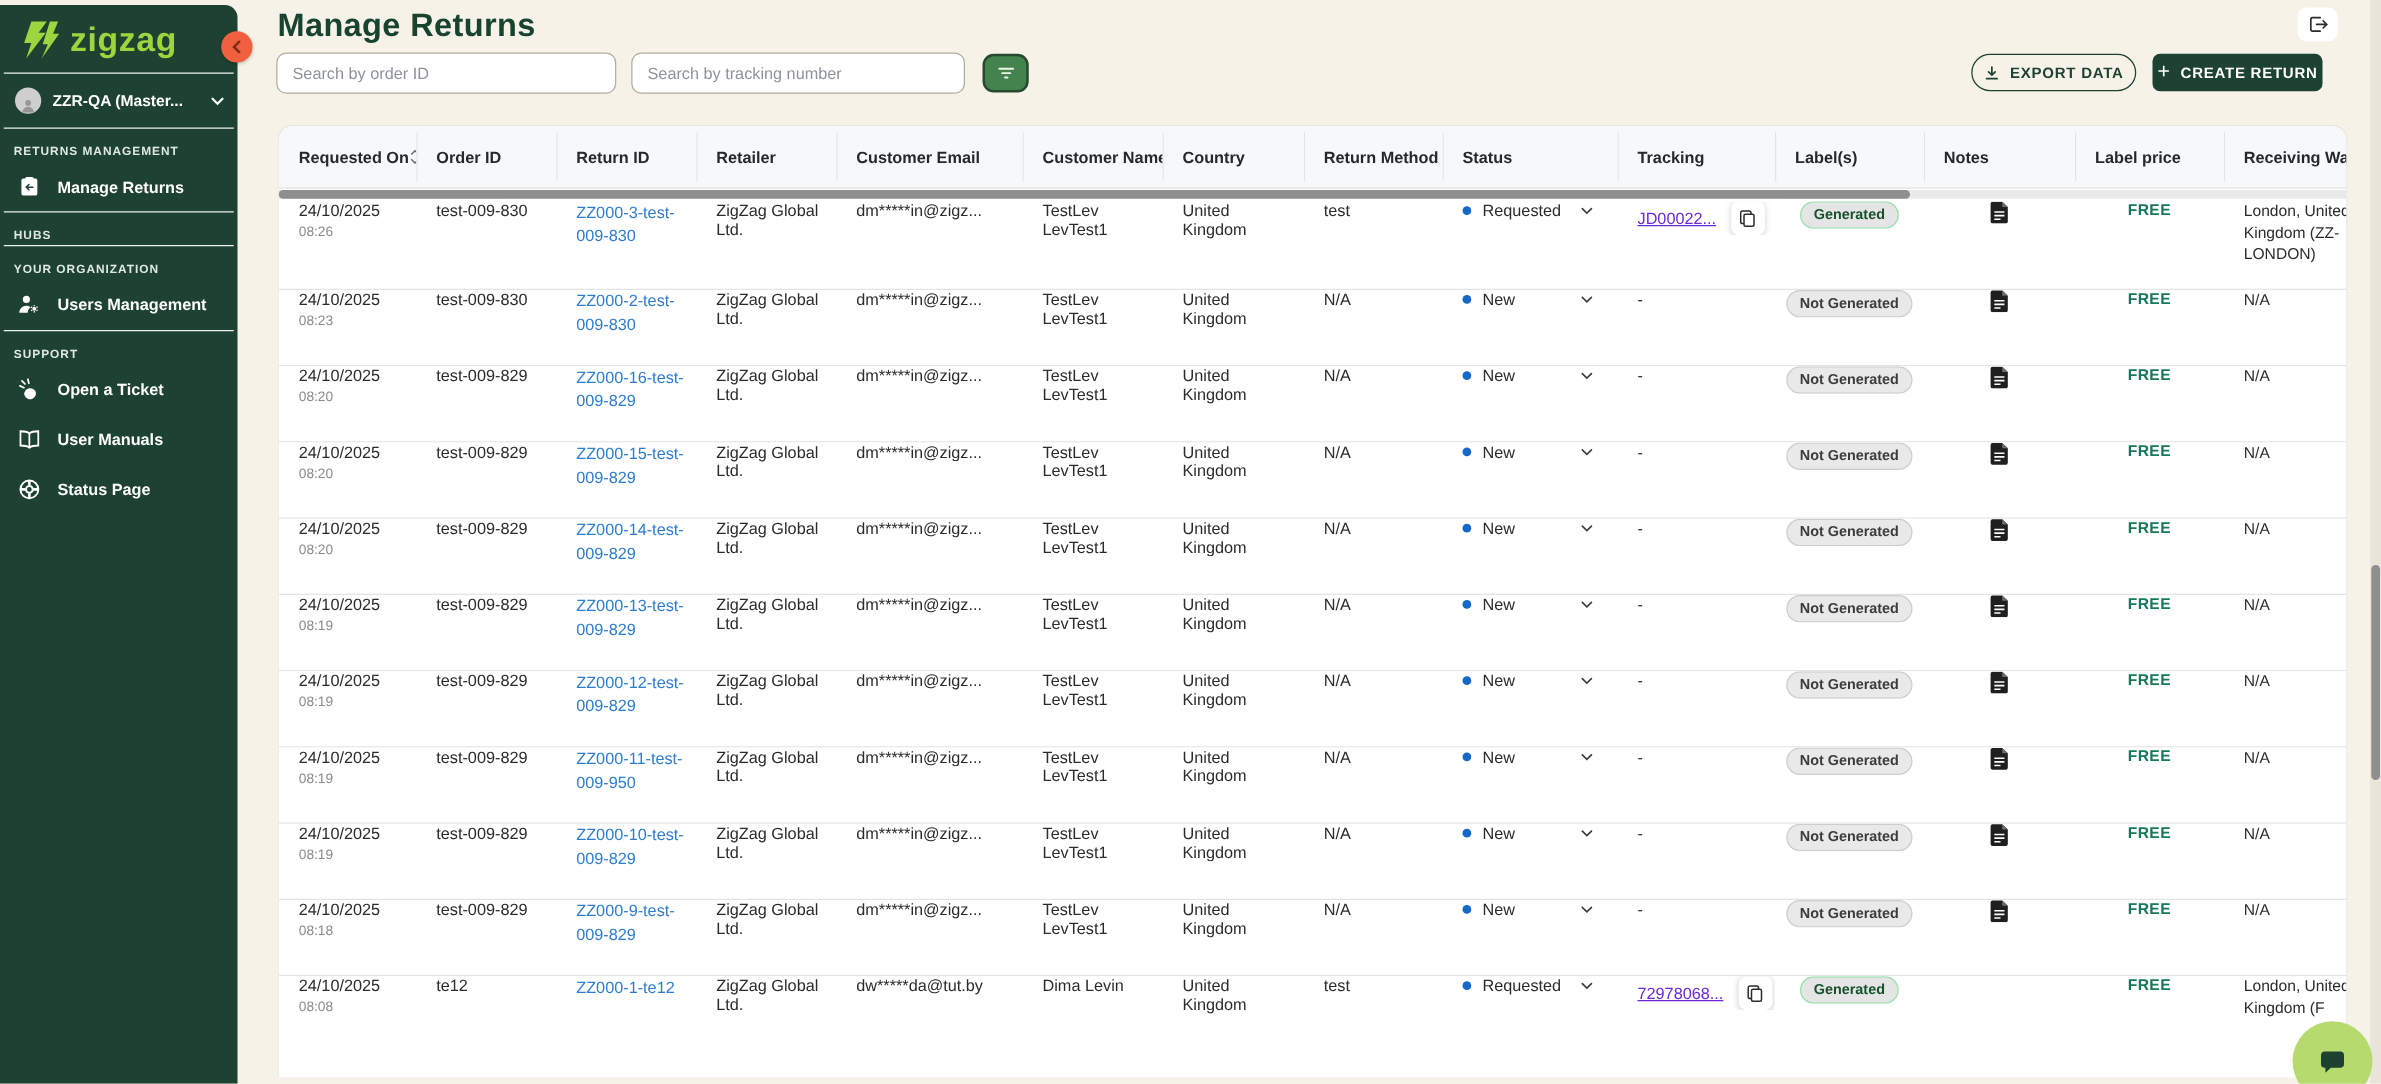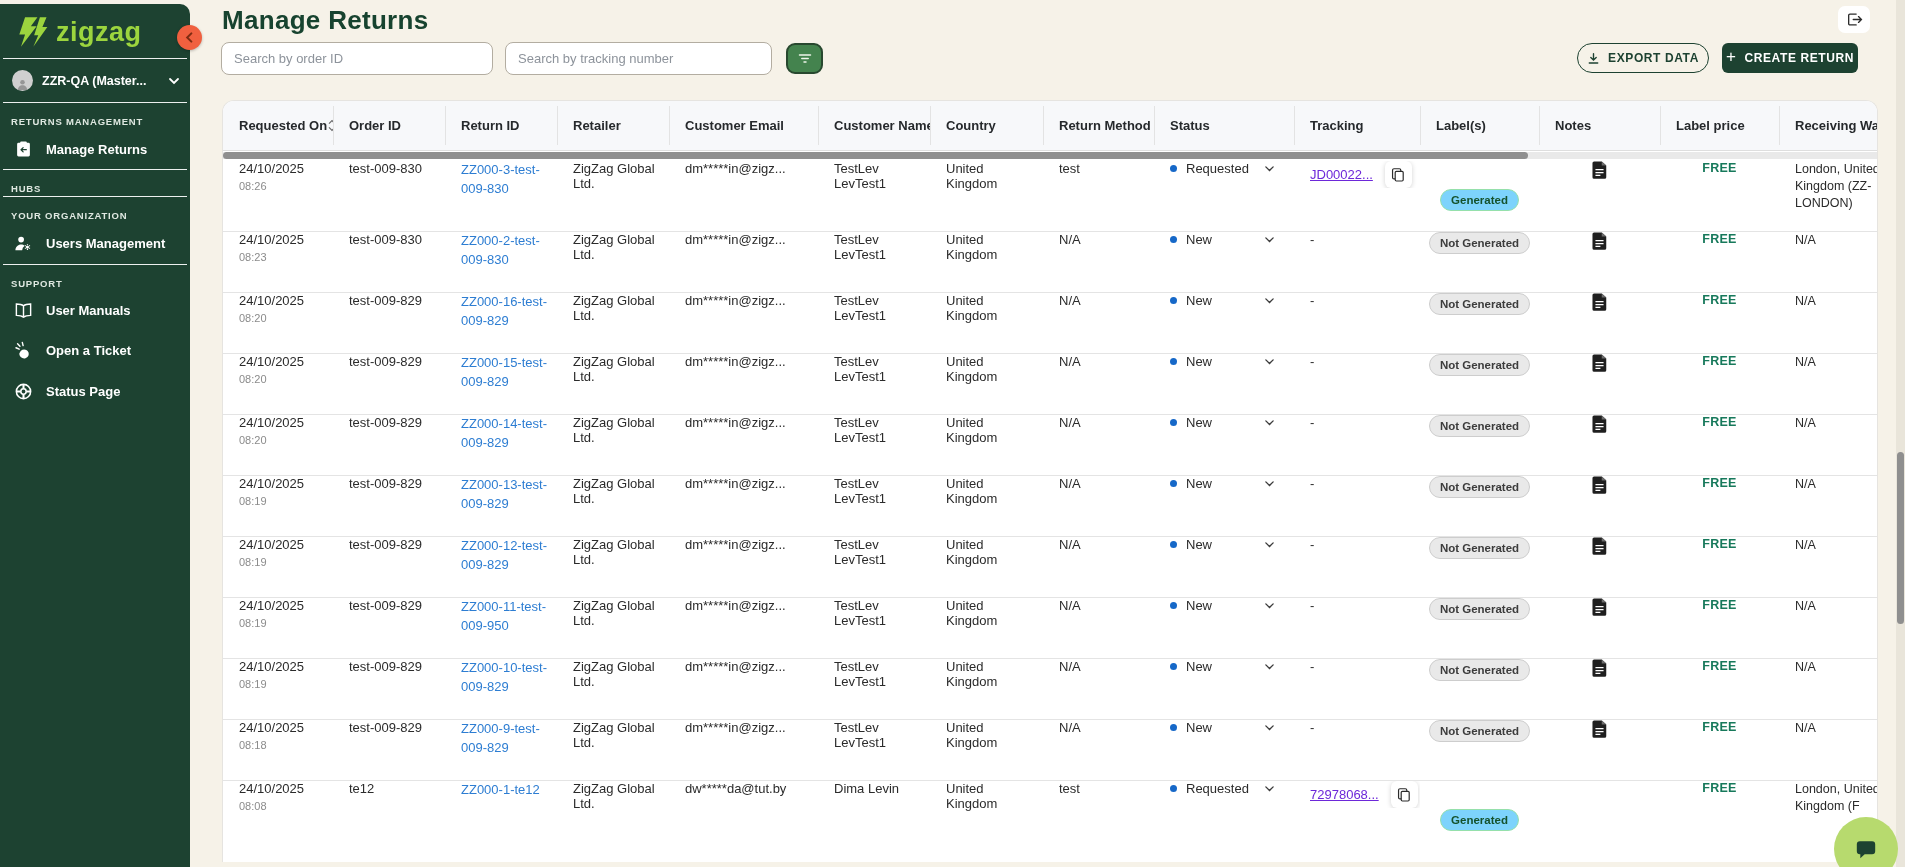--- a/index.html
+++ b/index.html
@@ -93,21 +93,21 @@
   .time { font-size:11px; color:#8b8b8b; margin-top:4px; }
   .rid-link { color:#2d7dd2; cursor:pointer; line-height:1.45; word-break:break-word; }
   .trk-link { color:#6d28d9; text-decoration:underline; cursor:pointer; }
   .copy-btn {
     margin-left:12px; width:27px; height:27px; border:none; border-radius:6px; background:#fff;
     box-shadow:0 1px 5px rgba(0,0,0,.18); display:flex; align-items:center; justify-content:center; cursor:pointer; flex:none;
   }
   .status-dot { width:7px; height:7px; border-radius:50%; background:#1668c8; margin-right:9px; flex:none; }
   .status-chevron { margin-left:auto; margin-right:8px; display:flex; cursor:pointer; }
   .badge { padding:4px 10px; border-radius:12px; font-size:11.5px; font-weight:bold; white-space:nowrap; }
-  .badge.generated { background:#7dd3fc; color:#15522c; border:1px solid #95e0ab;margin-top:28px; }
+  .badge.generated { background:#e5e5e5; color:#15522c; border:1px solid #95e0ab; }
   .badge.not-generated { background:#e9e9e9; color:#3c3c3c; border:1px solid #cdcdcd; }
   .price { color:#17795b; font-weight:bold; font-size:12.5px; letter-spacing:.3px; }
   .wh-txt { max-width:95px; line-height:1.35; font-size:12.5px; }
   .notes-btn { background:none; border:none; cursor:pointer; display:flex; }
 
   
   .vscroll { position:absolute; right:0; top:0; bottom:0; width:9px; background:#e9e5da; }
   .vthumb { position:absolute; right:1px; top:452px; width:7px; height:172px; background:#8f8f8f; border-radius:4px; }
   .chat-btn {
     position:absolute; left:1834px; top:817px; width:64px; height:64px; border-radius:50%;
@@ -185,37 +185,37 @@
         </svg>
     </span>
     <span>Users Management</span>
   </div>
 
   <div class="sb-divider"></div>
 
   <div class="section-label">SUPPORT</div>
   <div class="nav-item">
     <span class="ni">
-      <svg width="19" height="17" viewBox="0 0 24 20" fill="none" stroke="#fff" stroke-width="1.8">
-          <path d="M12 4C10 2.4 7 1.8 3 1.8v14.4c4 0 7 .6 9 2.2 2-1.6 5-2.2 9-2.2V1.8c-4 0-7 .6-9 2.2z"></path>
-          <path d="M12 4v14.4"></path>
-        </svg>
-    </span>
-    <span>User Manuals</span>
-  </div>
-  <div class="nav-item">
-    <span class="ni">
       <svg width="19" height="19" viewBox="0 0 24 24">
           <g stroke="#fff" stroke-width="1.8" stroke-linecap="round" fill="none">
             <path d="M2.5 8.5l4 1.8M4.5 3.5 7.5 6.5M10.5 1.8l1 4"></path>
           </g>
           <path fill="#fff" d="M8.5 12.5c3.5-3 8.5-1.5 9.8 2 1.1 3-.8 6.2-3.8 7.2-3.8 1.2-7.8-1.8-7.8-5.8z"></path>
         </svg>
     </span>
     <span>Open a Ticket</span>
+  </div>
+  <div class="nav-item">
+    <span class="ni">
+      <svg width="19" height="17" viewBox="0 0 24 20" fill="none" stroke="#fff" stroke-width="1.8">
+          <path d="M12 4C10 2.4 7 1.8 3 1.8v14.4c4 0 7 .6 9 2.2 2-1.6 5-2.2 9-2.2V1.8c-4 0-7 .6-9 2.2z"></path>
+          <path d="M12 4v14.4"></path>
+        </svg>
+    </span>
+    <span>User Manuals</span>
   </div>
   <div class="nav-item">
     <span class="ni">
       <svg width="19" height="19" viewBox="0 0 24 24" fill="none" stroke="#fff">
           <circle cx="12" cy="12" r="9" stroke-width="2"></circle>
           <circle cx="12" cy="12" r="3.4" stroke-width="2"></circle>
           <path d="M12 3v5.2M12 15.8V21M3 12h5.2M15.8 12H21" stroke-width="2.6"></path>
         </svg>
     </span>
     <span>Status Page</span>

